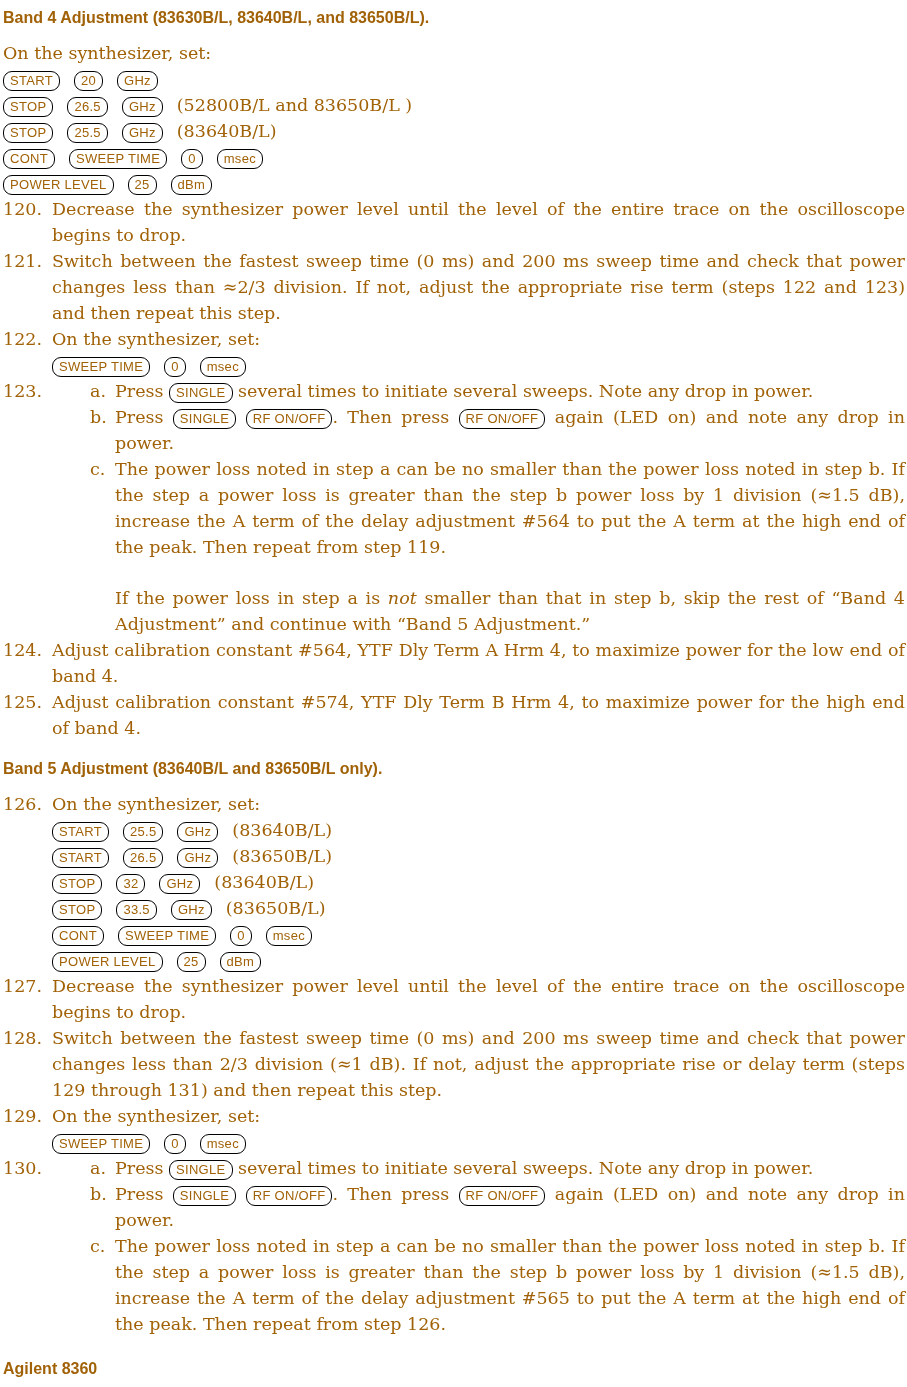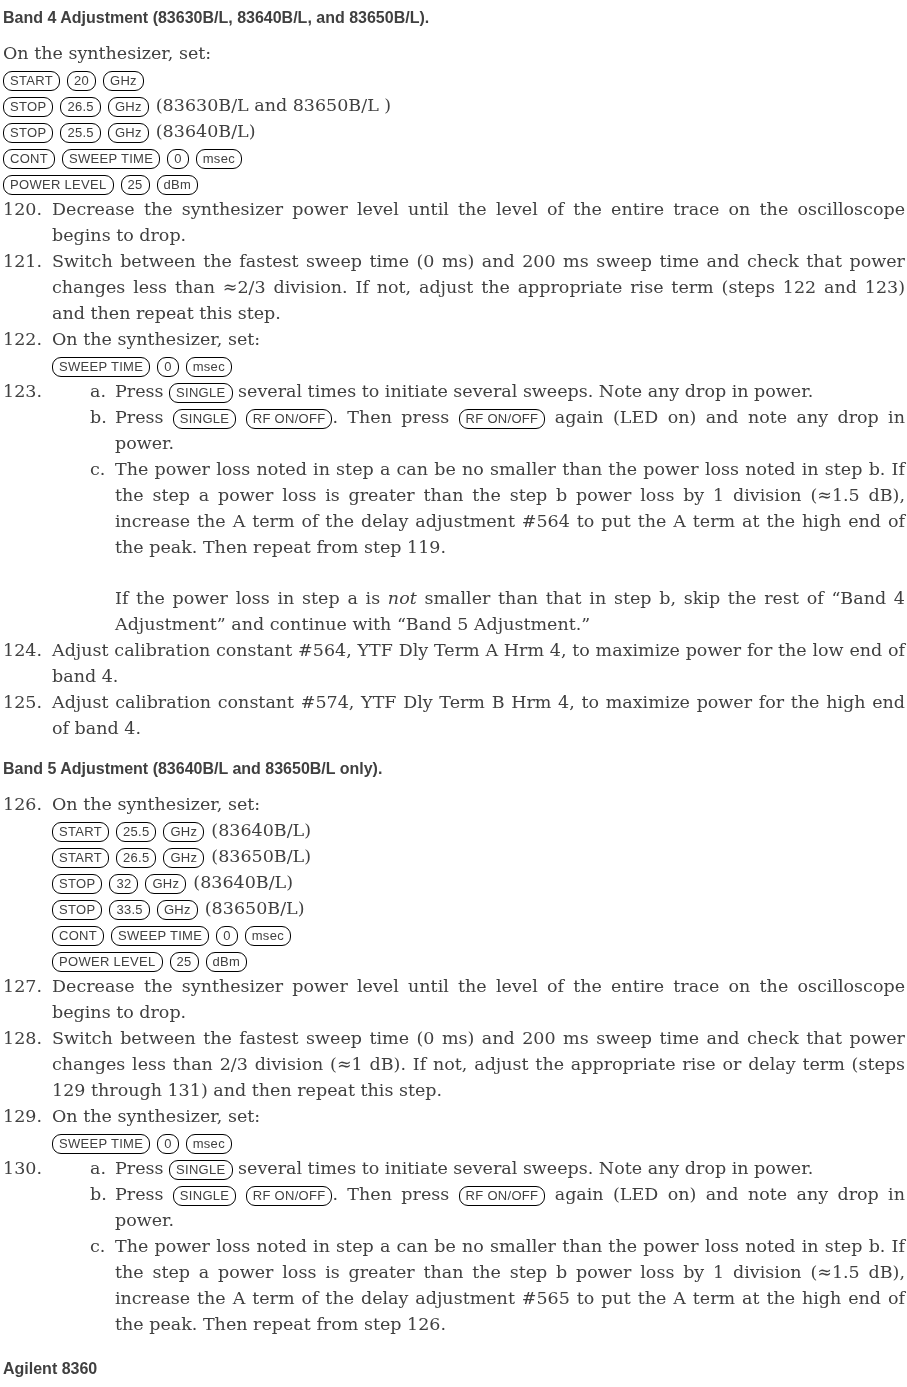--- a/index.html
+++ b/index.html
@@ -1,32 +1,32 @@
 <!DOCTYPE html>
 <html><head>
 <meta charset="utf-8">
 <style>
   html,body{margin:0;padding:0;background:#ffffff;}
   .page{
     width:907px;height:1387px;box-sizing:border-box;
     padding:8px 2px 6px 3px;
-    font-family:"DejaVu Serif",serif;font-size:17.5px;line-height:26px;color:#404040;
+    font-family:"DejaVu Serif",serif;font-size:17.5px;line-height:26px;color:#a16207;
     overflow:hidden;display:flex;flex-direction:column;
   }
   .heading{
     font-family:"Liberation Sans",sans-serif;font-weight:bold;
     font-size:16px;line-height:20px;margin:0 0 12px 0;
   }
   .heading.band5{margin:18px 0 12px 0;}
   .step{display:flex;}
   .stepnum{flex:none;width:49px;}
   .stepcontent{flex:1;min-width:0;}
   .para{text-align:justify;}
   .keyline{white-space:nowrap;}
-  .keyline .keycap{margin-right:7px;}
+  .keyline .keycap{margin-right:14px;}
   .keycap{
     display:inline-block;
     font-family:"Liberation Sans",sans-serif;font-size:13px;line-height:15px;
     letter-spacing:0.3px;
     border:1.6px solid #000;border-radius:9px;
     padding:1px 6px 2px;
     background:#fff;
   }
   .substep{display:flex;padding-left:38px;}
   .sublabel{flex:none;width:25px;}
@@ -47,21 +47,21 @@
 
 <div class="page">
 
   <div class="heading">Band 4 Adjustment (83630B/L, 83640B/L, and 83650B/L).</div>
 
   <div class="steps">
       <div class="step">
         <div class="stepcontent">
           <div class="para"><span>On the synthesizer, set:</span></div>
           <div class="keyline"><span class="keycap">START</span><span class="keycap">20</span><span class="keycap">GHz</span></div>
-          <div class="keyline"><span class="keycap">STOP</span><span class="keycap">26.5</span><span class="keycap">GHz</span><span>(83630B/L and 83650B/L )</span></div>
+          <div class="keyline"><span class="keycap">STOP</span><span class="keycap">26.5</span><span class="keycap">GHz</span><span>(52800B/L and 83650B/L )</span></div>
           <div class="keyline"><span class="keycap">STOP</span><span class="keycap">25.5</span><span class="keycap">GHz</span><span>(83640B/L)</span></div>
           <div class="keyline"><span class="keycap">CONT</span><span class="keycap">SWEEP TIME</span><span class="keycap">0</span><span class="keycap">msec</span></div>
           <div class="keyline"><span class="keycap">POWER LEVEL</span><span class="keycap">25</span><span class="keycap">dBm</span></div>
         </div>
       </div>
       <div class="step">
         <div class="stepnum">120.</div>
         <div class="stepcontent">
           <div class="para"><span>Decrease the synthesizer power level until the level of the entire trace on the oscilloscope begins to drop.</span></div>
         </div>

